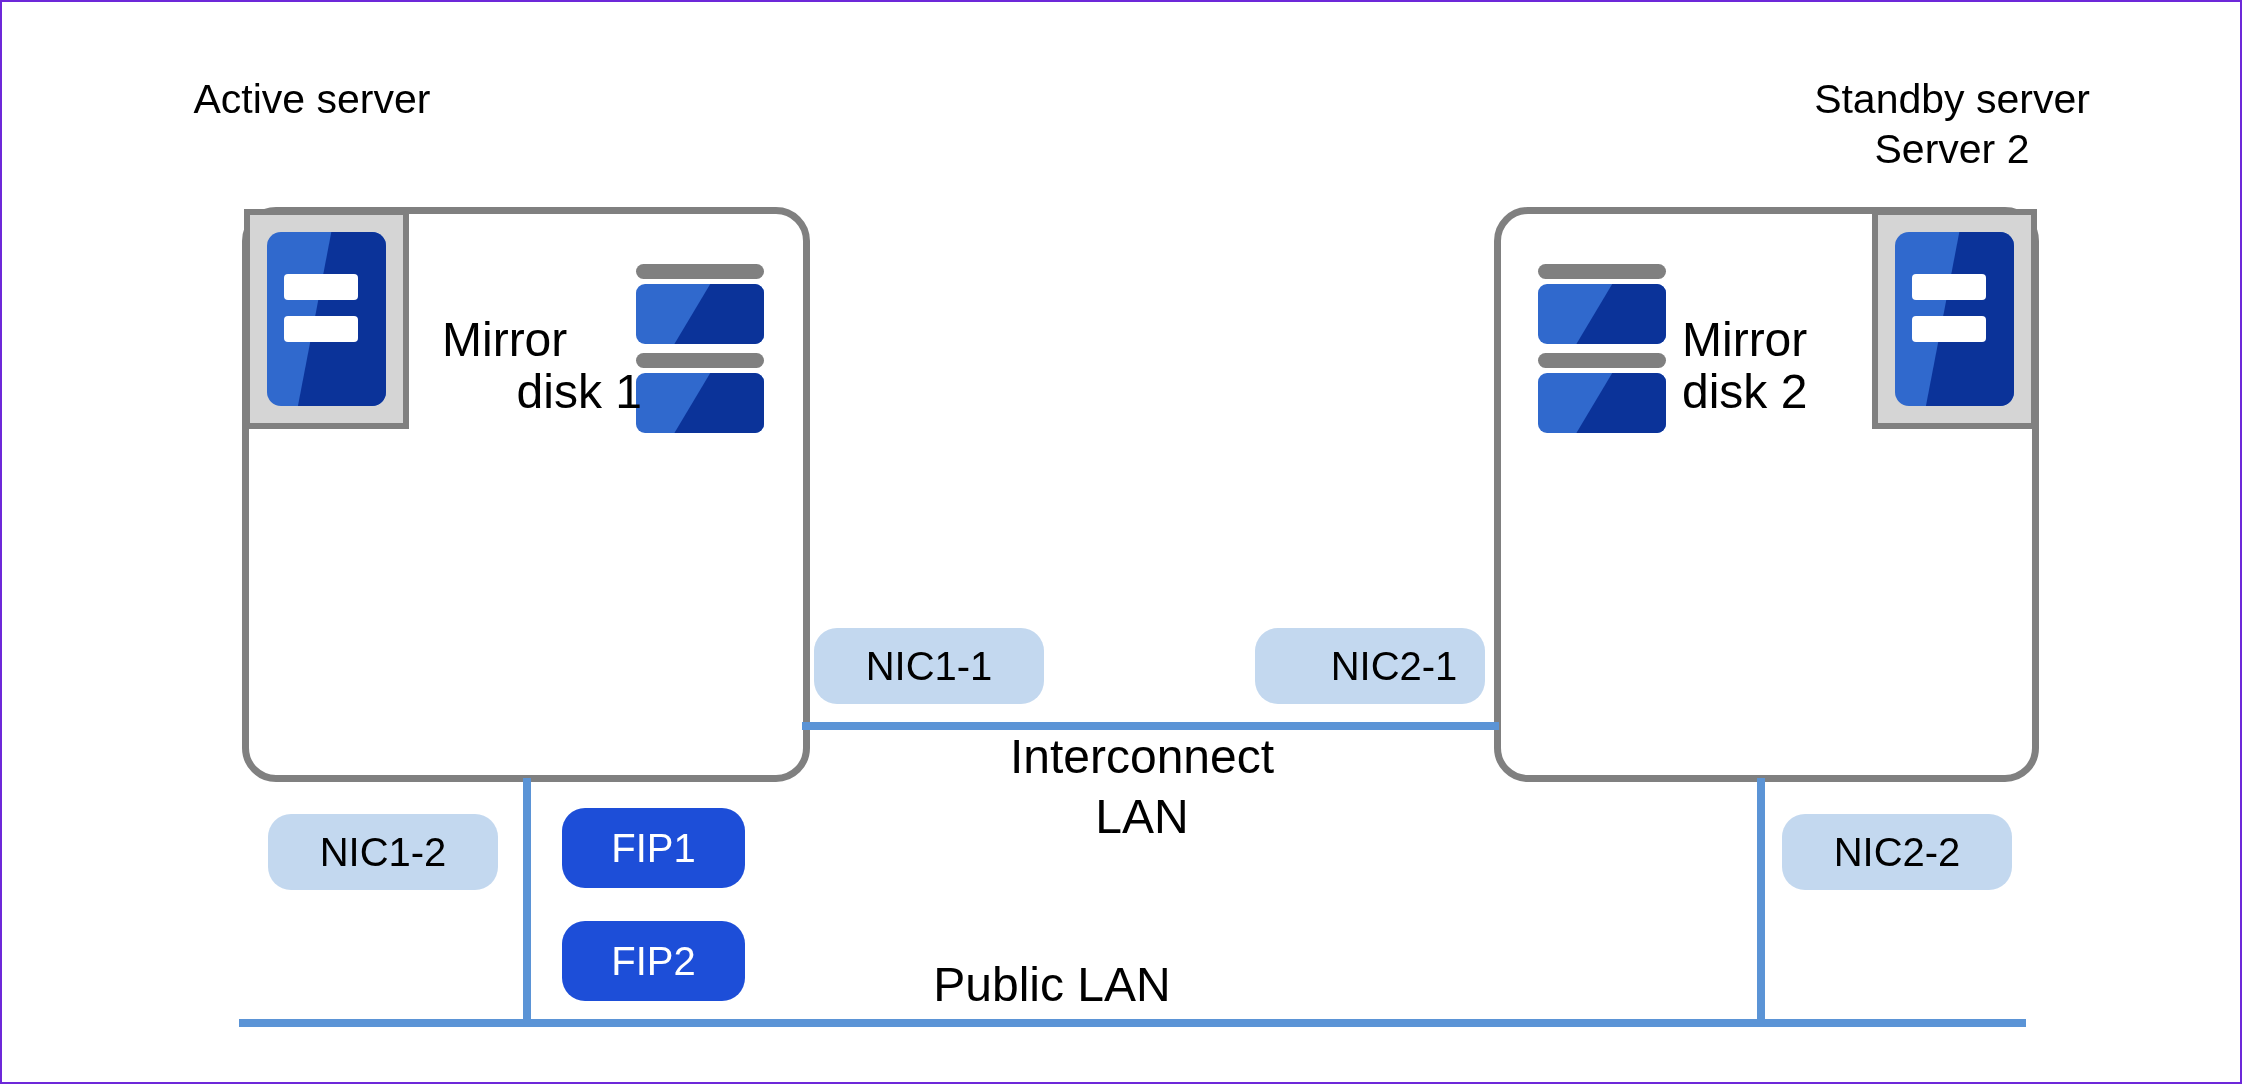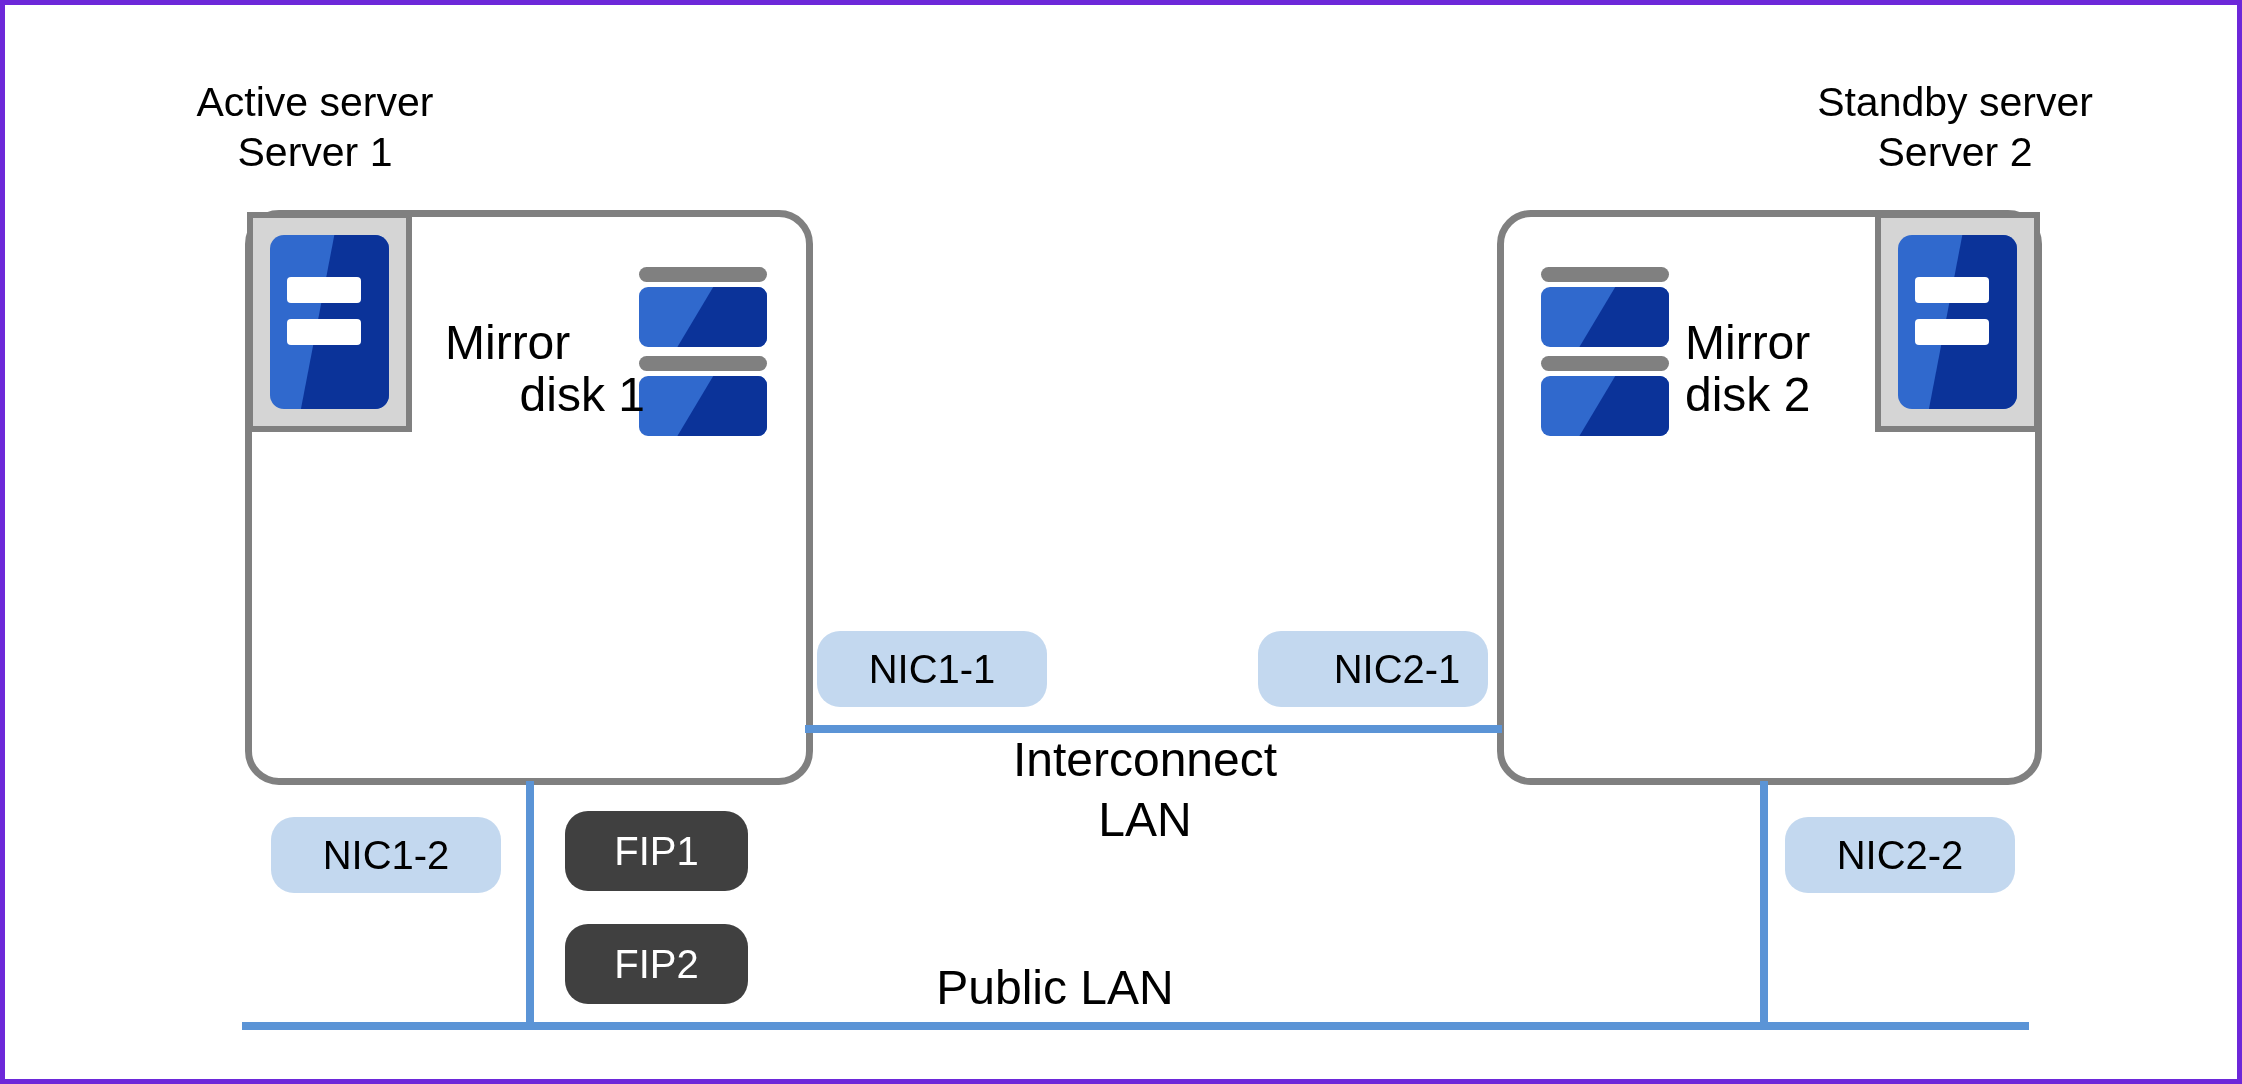--- a/index.html
+++ b/index.html
@@ -2,21 +2,21 @@
 <html><head>
 <meta charset="utf-8">
 <style>
   html,body{margin:0;padding:0;background:#ffffff;}
   body{width:2242px;height:1084px;font-family:"Liberation Sans",sans-serif;}
 
   #page{
     position:relative;
     width:2242px;height:1084px;
     box-sizing:border-box;
-    border:5px solid #6d28d9;
+    border:2px solid #6d28d9;
     background:#ffffff;
     overflow:hidden;
   }
 
   
   .label{
     position:absolute;
     color:#000000;
     font-size:48px;
     line-height:1.18;
@@ -90,33 +90,32 @@
 
   
   .badge{
     position:absolute;
     display:flex;align-items:center;justify-content:center;
     border-radius:23px;
     font-size:40px;
     box-sizing:border-box;
   }
   .badge.nic{background:#c3d8ef;color:#000000;}
-  .badge.fip{background:#404040;color:#ffffff;}
+  .badge.fip{background:#1d4ed8;color:#ffffff;}
 
   
   .line-h{position:absolute;background:#5b94d6;height:8px;}
   .line-v{position:absolute;background:#5b94d6;width:8px;}
 </style>
 </head>
 <body>
 
 <div id="page">
 
   <div class="label title" style="left:90px;top:72px;width:440px;">Active server</div>
-  <div class="label title" style="left:90px;top:122px;width:440px;">Server 1</div>
 
   <div class="server-box" style="left:240px;top:205px;width:568px;height:575px;"></div>
 
   <div class="server-icon" style="left:242px;top:207px;width:165px;height:220px;">
     <div class="chassis">
       <div class="shade"></div>
       <div class="bar b1"></div>
       <div class="bar b2"></div>
     </div>
   </div>

